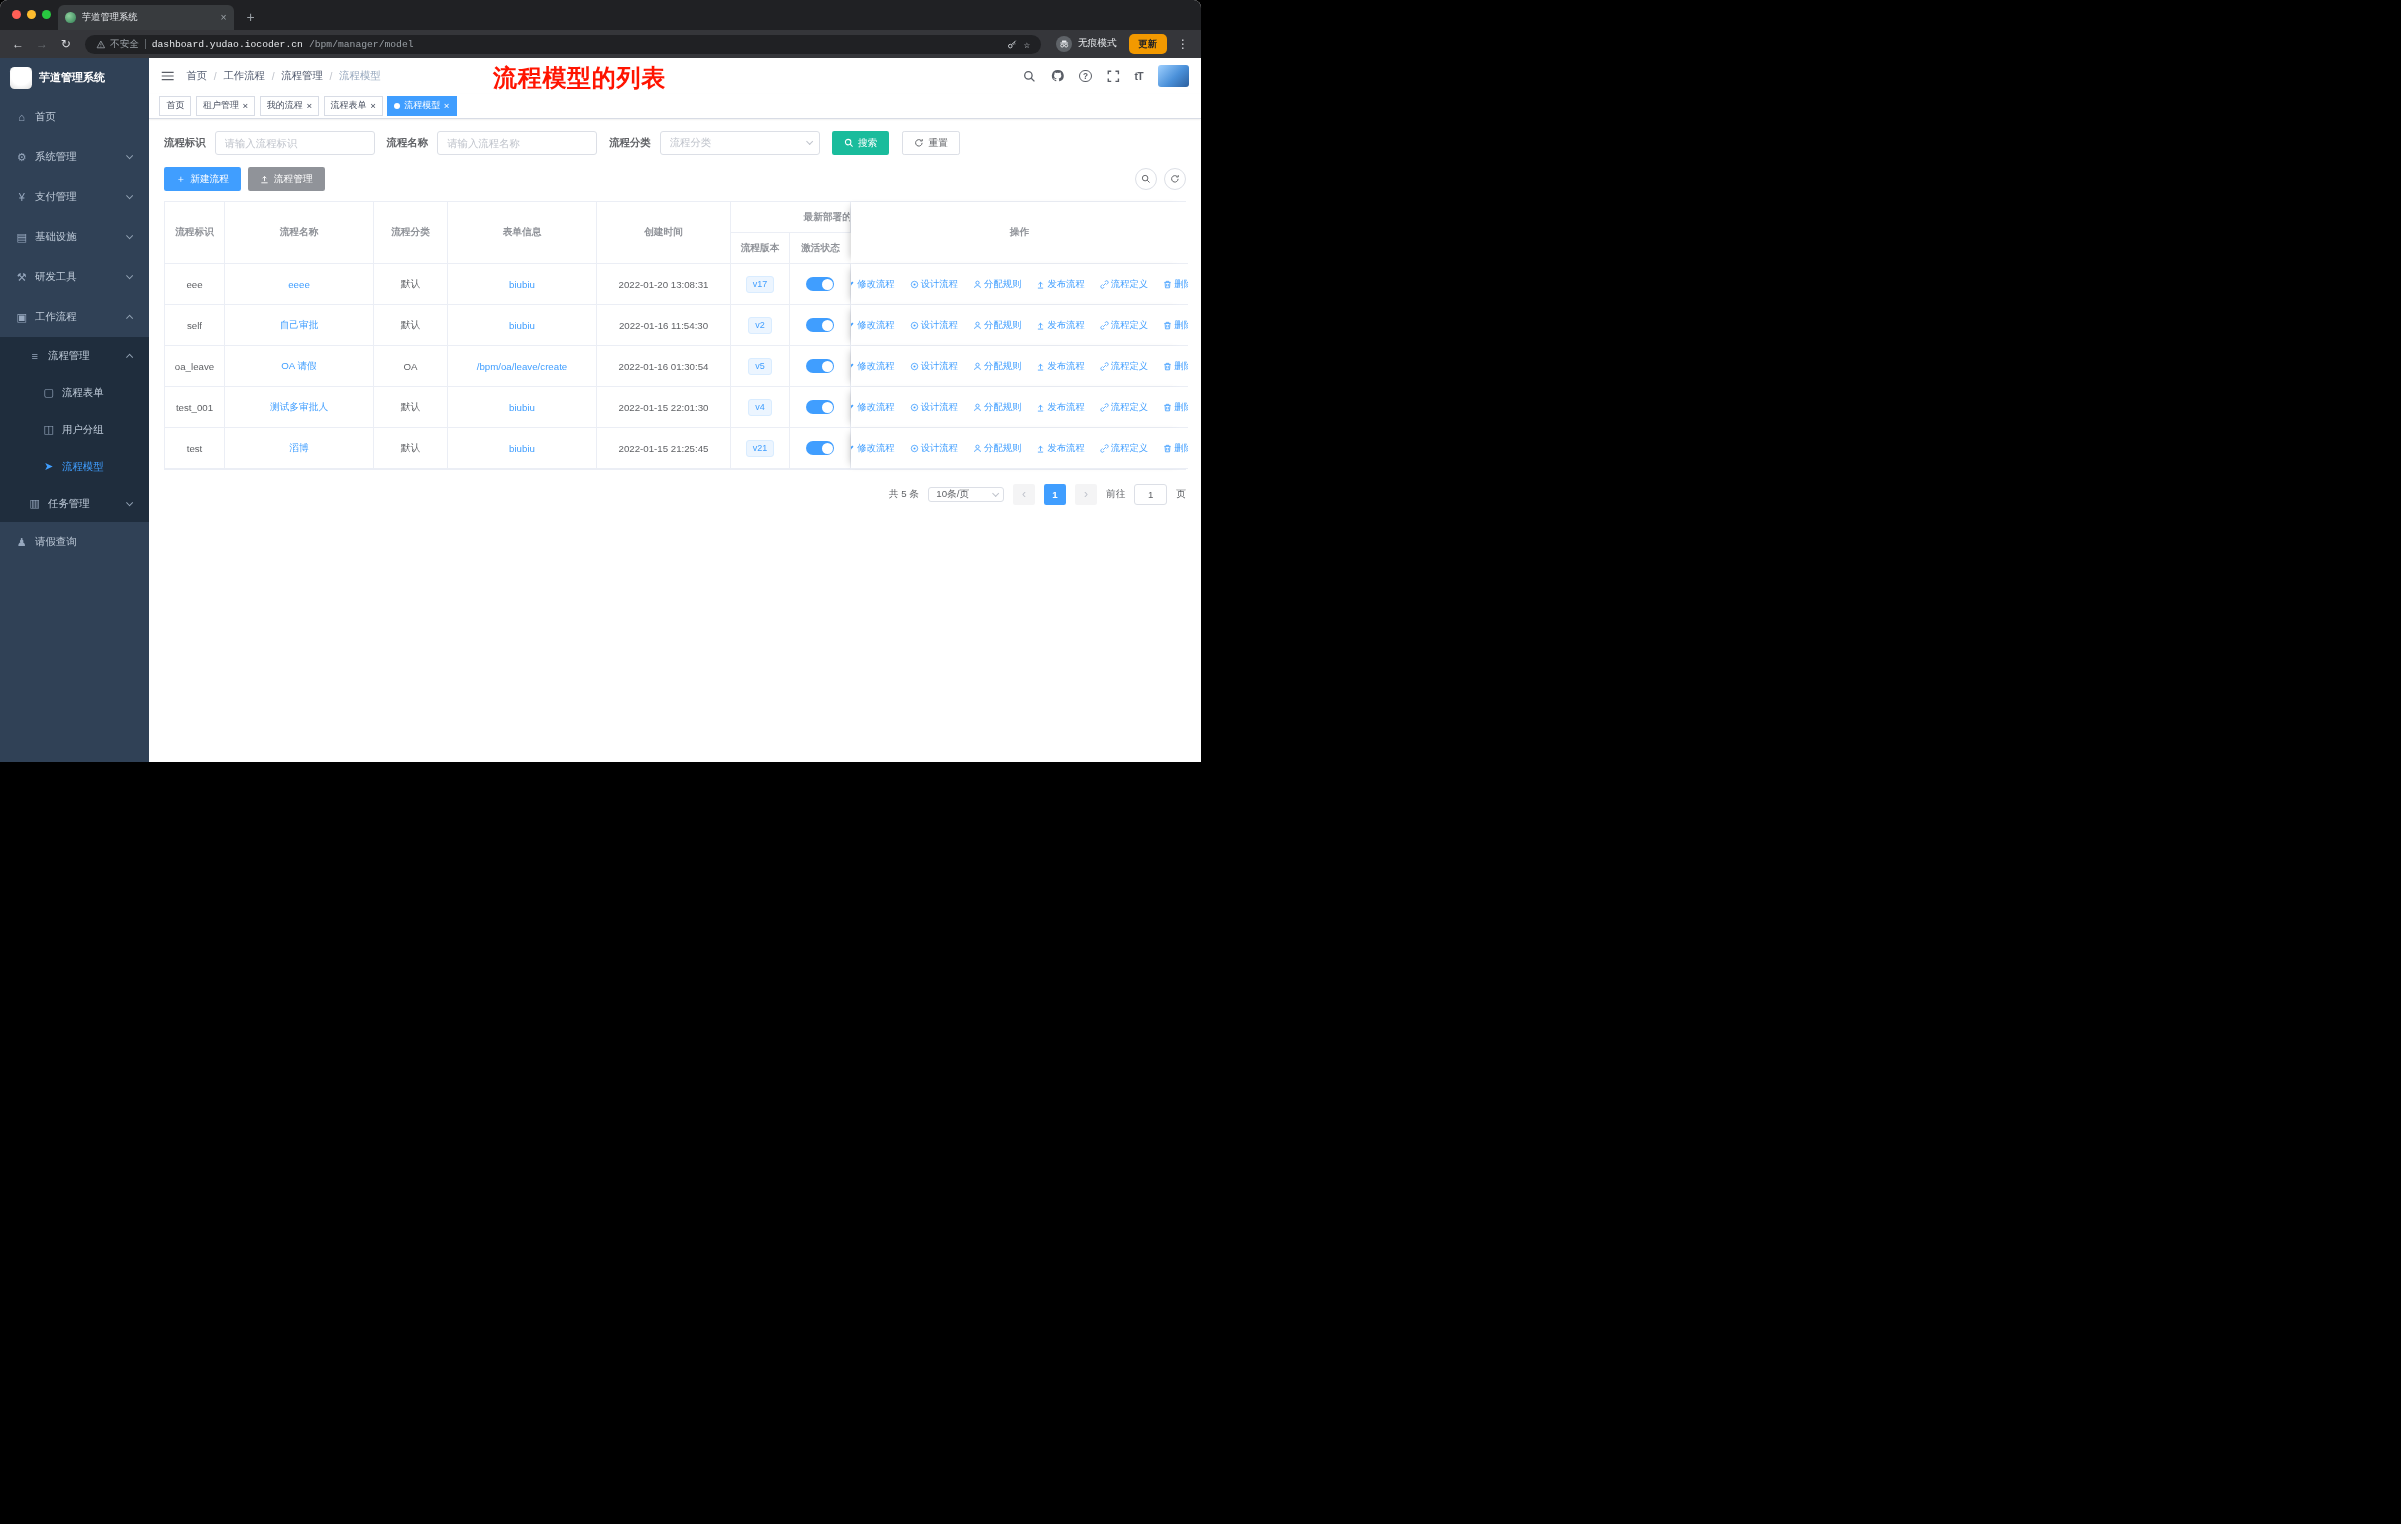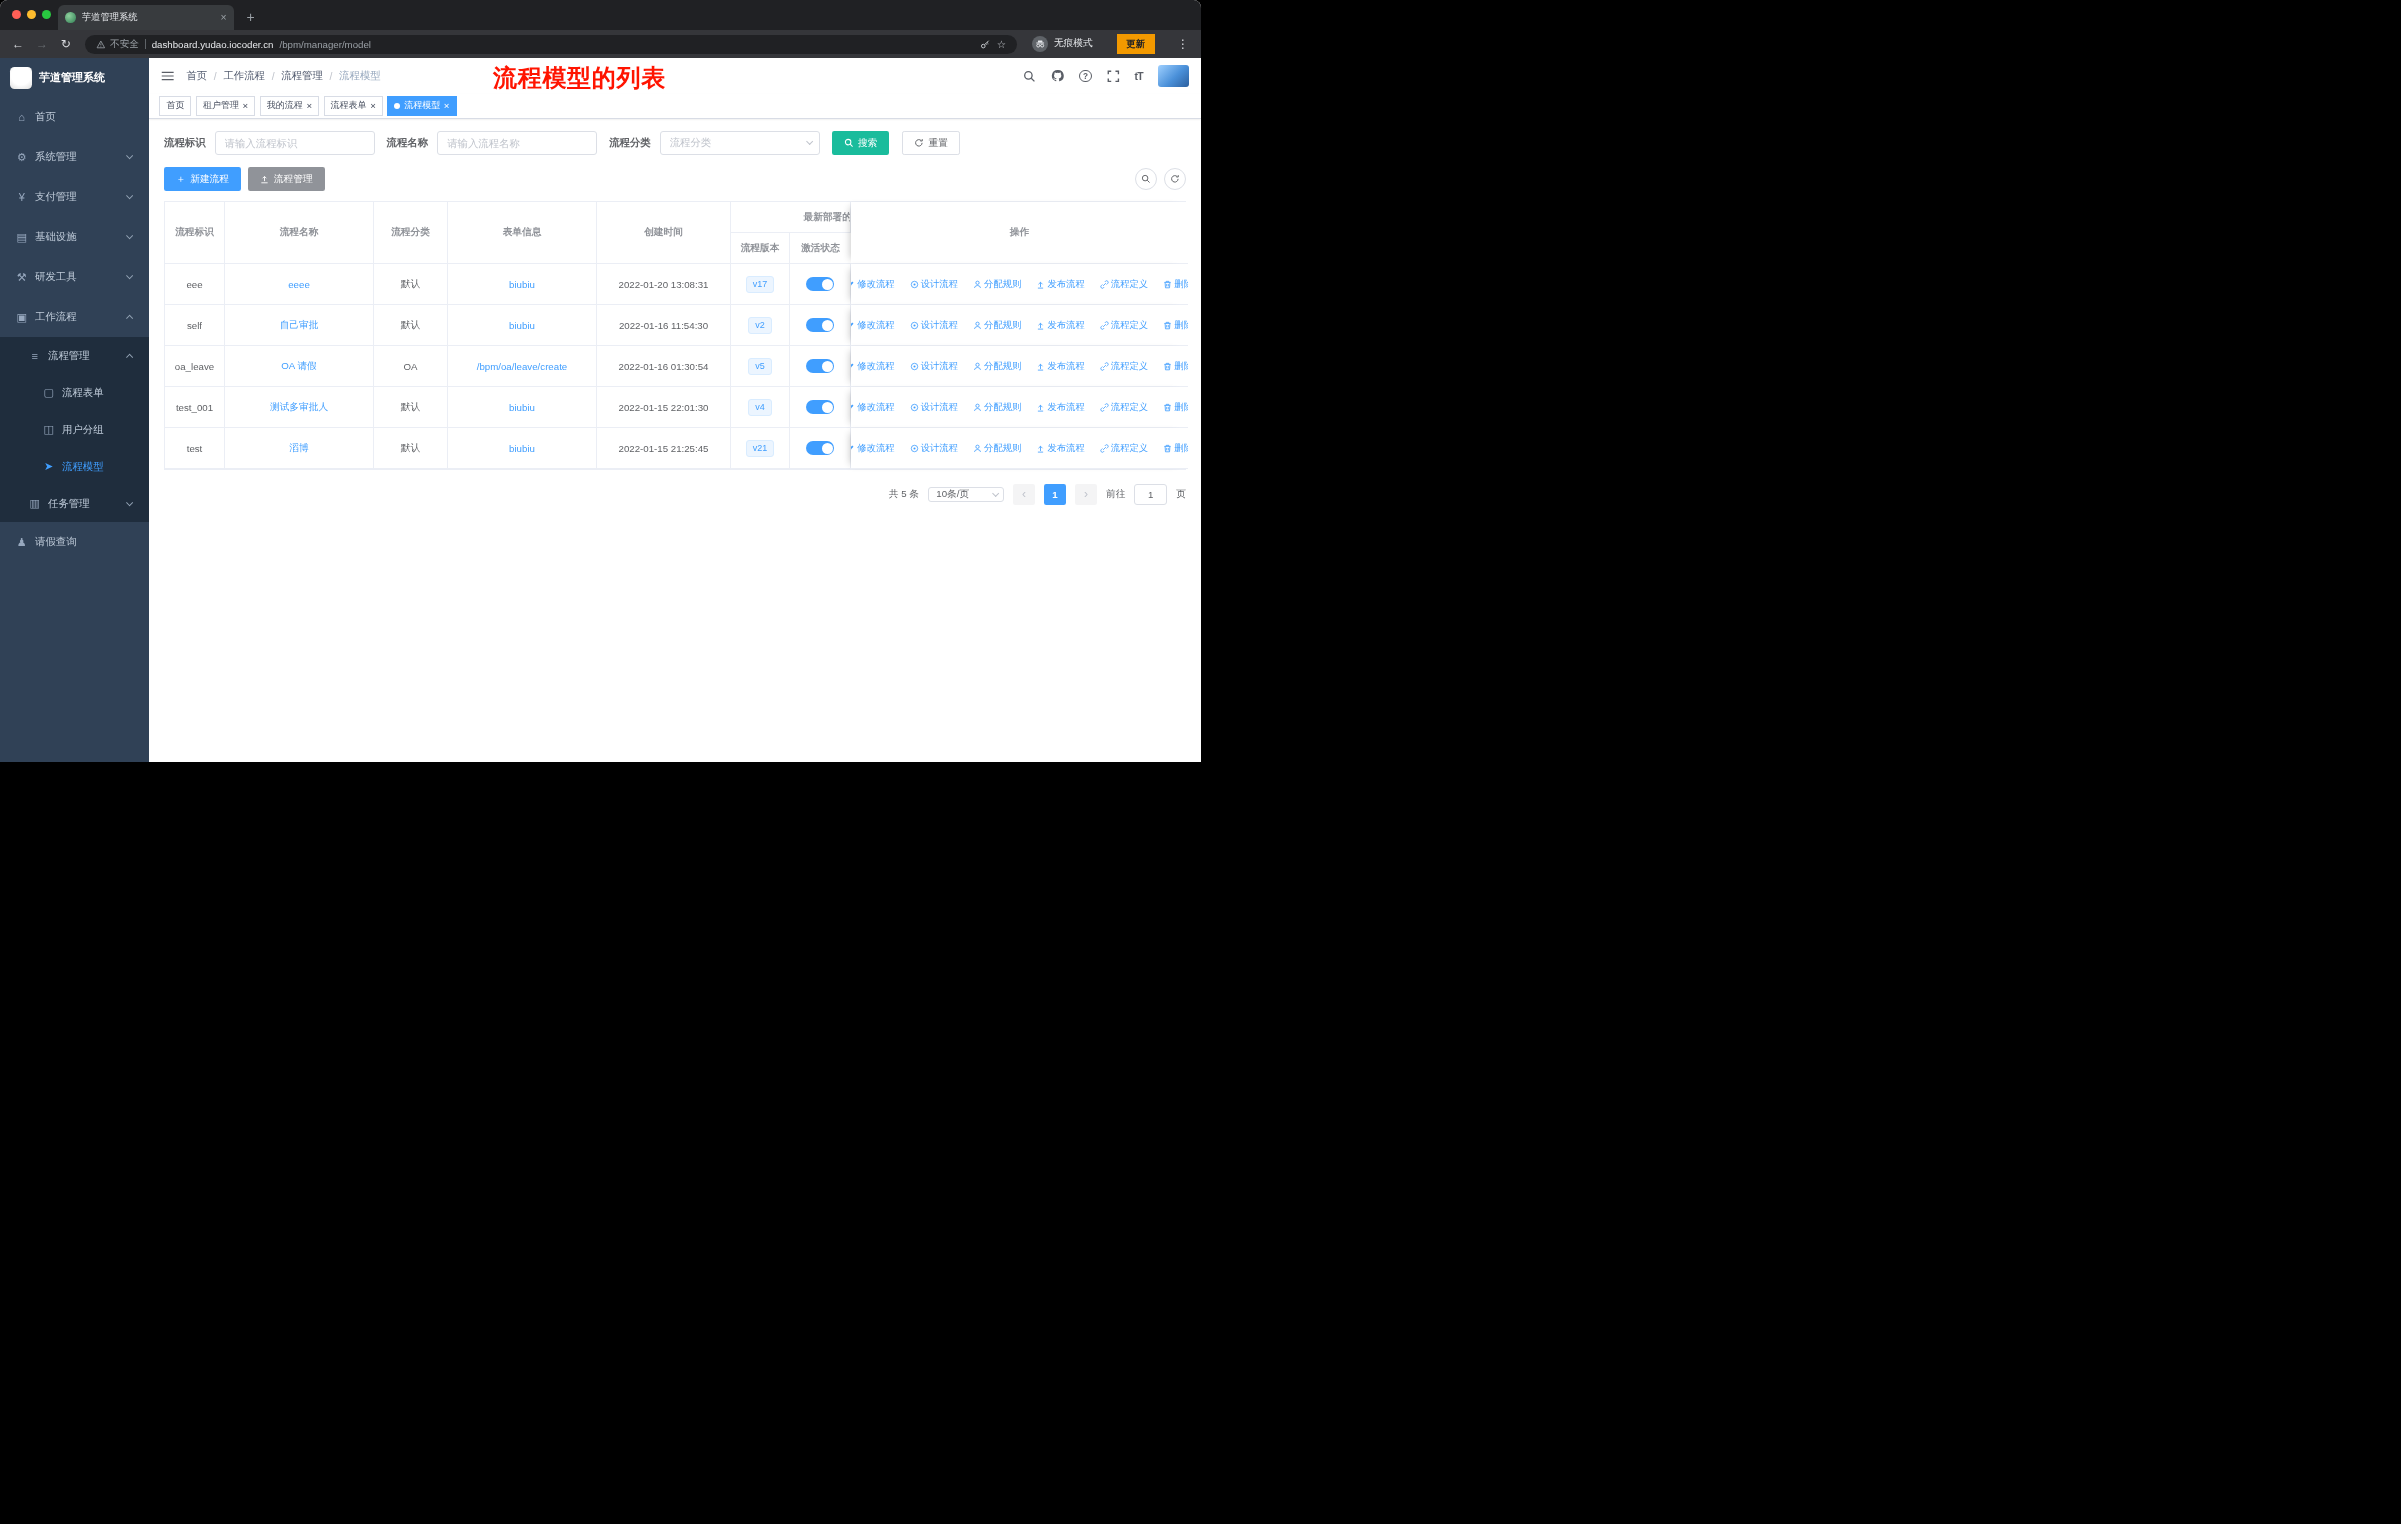--- a/index.html
+++ b/index.html
@@ -13,30 +13,30 @@
   .light { width:9px; height:9px; border-radius:50%; }
   .light.red{background:#ff5f57;} .light.yellow{background:#febc2e;} .light.green{background:#28c840;}
   .tab { width:176px; height:25px; background:#383b3e; border-radius:6px 6px 0 0; display:flex; align-items:center; gap:6px; padding:0 7.4px; color:#e8eaed; font-size:9.3px; }
   .tab-title { flex:1; overflow:hidden; white-space:nowrap; }
   .favicon { width:10.4px; height:10.4px; border-radius:50%; background:radial-gradient(circle at 35% 35%, #8fd19e, #2e7d52); flex-shrink:0; }
   .tab-close { color:#9aa0a6; font-size:10.4px; cursor:pointer; }
   .newtab { width:21px; height:21px; margin:0 0 3px 6px; color:#9aa0a6; font-size:14px; display:flex; align-items:center; justify-content:center; border-radius:50%; cursor:pointer; }
   .toolbar { height:28px; background:#35363a; display:flex; align-items:center; padding:0 7.4px; gap:3px; flex-shrink:0; }
   .nav-ico { width:21px; height:21px; display:flex; align-items:center; justify-content:center; color:#dadce0; font-size:12px; border-radius:50%; cursor:pointer; }
   .nav-ico.dim { color:#6e7control3; color:#696d71; }
-  .urlbar { flex:1; height:19px; background:#202124; border-radius:10.4px; margin:0 6px; display:flex; align-items:center; padding:0 10.4px; gap:6px; color:#e8eaed; font-size:9.7px; min-width:0; }
+  .urlbar { flex:1; height:19px; background:#202124; border-radius:10.4px; margin:0 6px; display:flex; align-items:center; padding:0 10.4px; gap:6px; color:#e8eaed; font-size:9.7px; min-width:0;font-family:Liberation Mono, monospace; }
   .sec-label { color:#9aa0a6; display:flex; align-items:center; gap:4.5px; }
   .url-divider { width:0.7px; height:10.4px; background:#5f6368; }
   .url-host { color:#e8eaed; }
   .url-path { color:#9aa0a6; }
   .urlbar .spacer { flex:1; }
   .url-ico { color:#c7cbd0; display:flex; align-items:center; cursor:pointer; font-size:10.4px; }
   .chip { display:flex; align-items:center; gap:6px; color:#e8eaed; font-size:9.7px; margin:0 6px; }
   .spy { width:16.4px; height:16.4px; border-radius:50%; background:#5f6368; display:flex; align-items:center; justify-content:center; }
-  .update-pill { background:var(--update-pill,#F29900); color:#202124; font-weight:700; font-size:9.3px; padding:3.7px 9.7px; border-radius:0; cursor:pointer; margin:0 15px; }
+  .update-pill { background:var(--update-pill,#F29900); color:#202124; font-weight:700; font-size:9.3px; padding:3.7px 9.7px; border-radius:5px; cursor:pointer; margin:0 3px; }
   .menu-dots { color:#dadce0; font-size:12px; padding:0 4.5px; cursor:pointer; }
 
   
   .app { flex:1; display:flex; min-height:0; }
   .sidebar { width:149px; flex-shrink:0; background:var(--sidebar-bg,#304156); color:#bfcbd9; display:flex; flex-direction:column; }
   .logo { height:39px; display:flex; align-items:center; gap:7.4px; padding:0 9.7px; color:#fff; font-size:11px; font-weight:700; flex-shrink:0; }
   .logo-avatar { width:22px; height:22px; border-radius:4.5px; background:radial-gradient(circle at 50% 38%, #ffffff 0 55%, #dcdcdc); flex-shrink:0; }
   .menu { flex:1; overflow:hidden; }
   .mi { height:40px; display:flex; align-items:center; gap:6.7px; padding:0 15px; font-size:10.4px; position:relative; cursor:pointer; }
   .mi.lv-sub { background:var(--submenu-bg,#1F2D3D); padding-left:28px; height:37px; }

